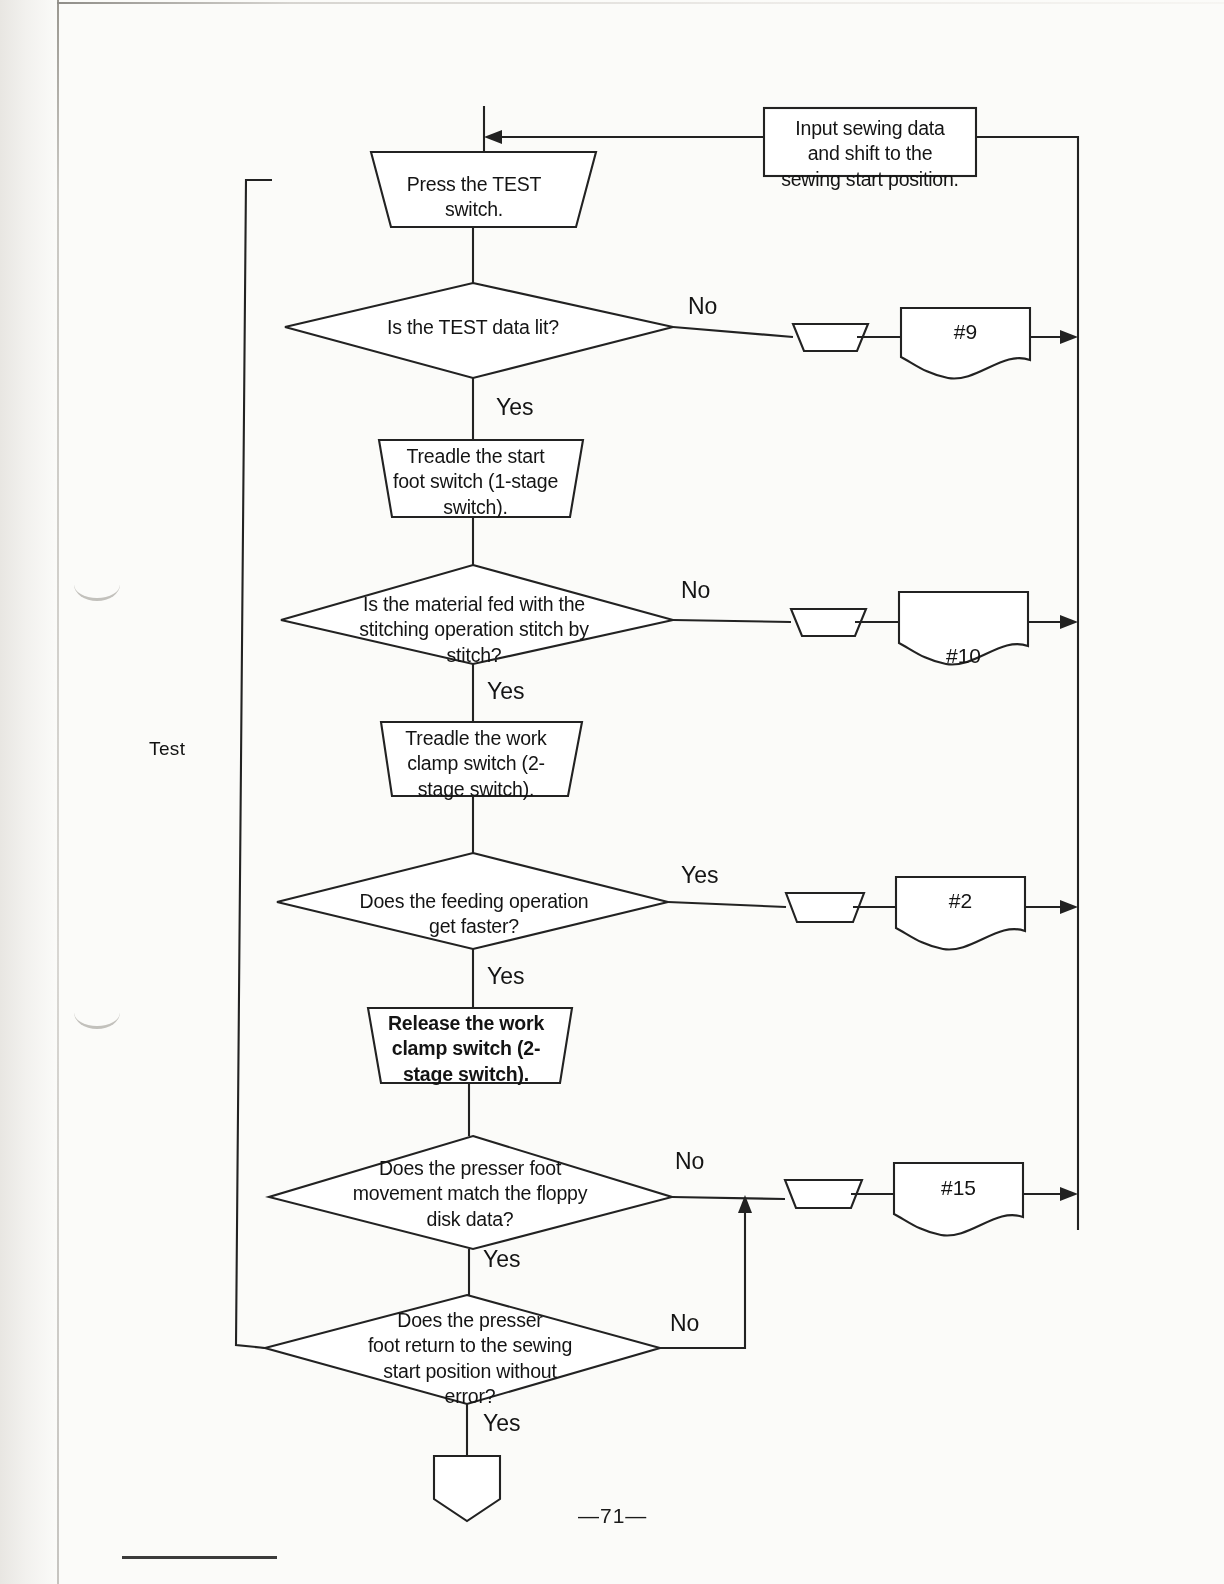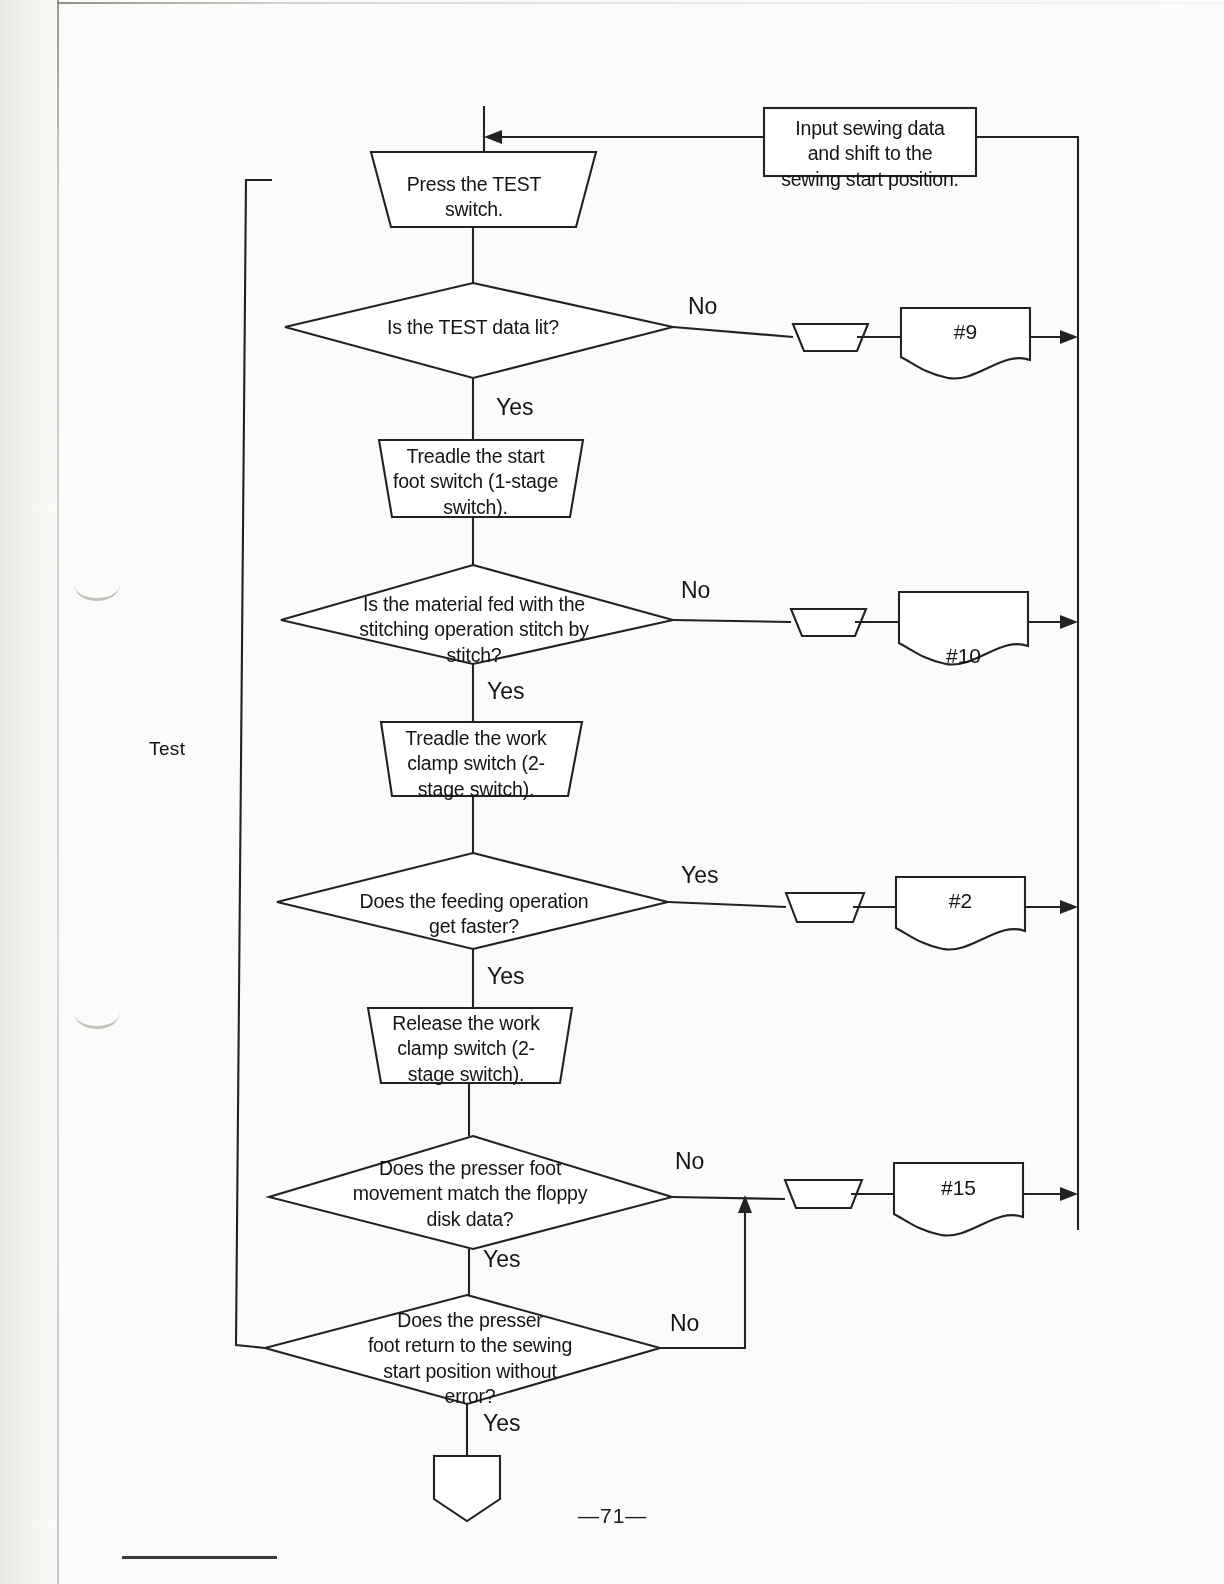--- a/index.html
+++ b/index.html
@@ -211,21 +211,21 @@
   <div class="node-text" style="left:353px; top:315px; width:240px;">Is the TEST data lit?</div>
 
   <div class="node-text" style="left:378px; top:444px; width:195px;">Treadle the start<br>foot switch (1-stage<br>switch).</div>
 
   <div class="node-text" style="left:338px; top:592px; width:272px;">Is the material fed with the<br>stitching operation stitch by<br>stitch?</div>
 
   <div class="node-text" style="left:381px; top:726px; width:190px;">Treadle the work<br>clamp switch  (2-<br>stage switch).</div>
 
   <div class="node-text" style="left:340px; top:889px; width:268px;">Does the feeding operation<br>get faster?</div>
 
-  <div class="node-text" style="left:370px; top:1011px; width:192px;">Release the work<br>clamp switch (2-<br>stage switch).</div>
+  <div class="node-text" style="left:370px; top:1011px; width:192px;font-weight:bold;">Release the work<br>clamp switch (2-<br>stage switch).</div>
 
   <div class="node-text" style="left:330px; top:1156px; width:280px;">Does the presser foot<br>movement match the floppy<br>disk data?</div>
 
   <div class="node-text" style="left:340px; top:1308px; width:260px;">Does the presser<br>foot return to the sewing<br>start position without<br>error?</div>
 
   <div class="doc-label" style="left:901px; top:320px; width:129px;">#9</div>
   <div class="doc-label" style="left:899px; top:605px; width:129px;margin-top:39px;">#10</div>
   <div class="doc-label" style="left:896px; top:889px; width:129px;">#2</div>
   <div class="doc-label" style="left:894px; top:1176px; width:129px;">#15</div>
 

